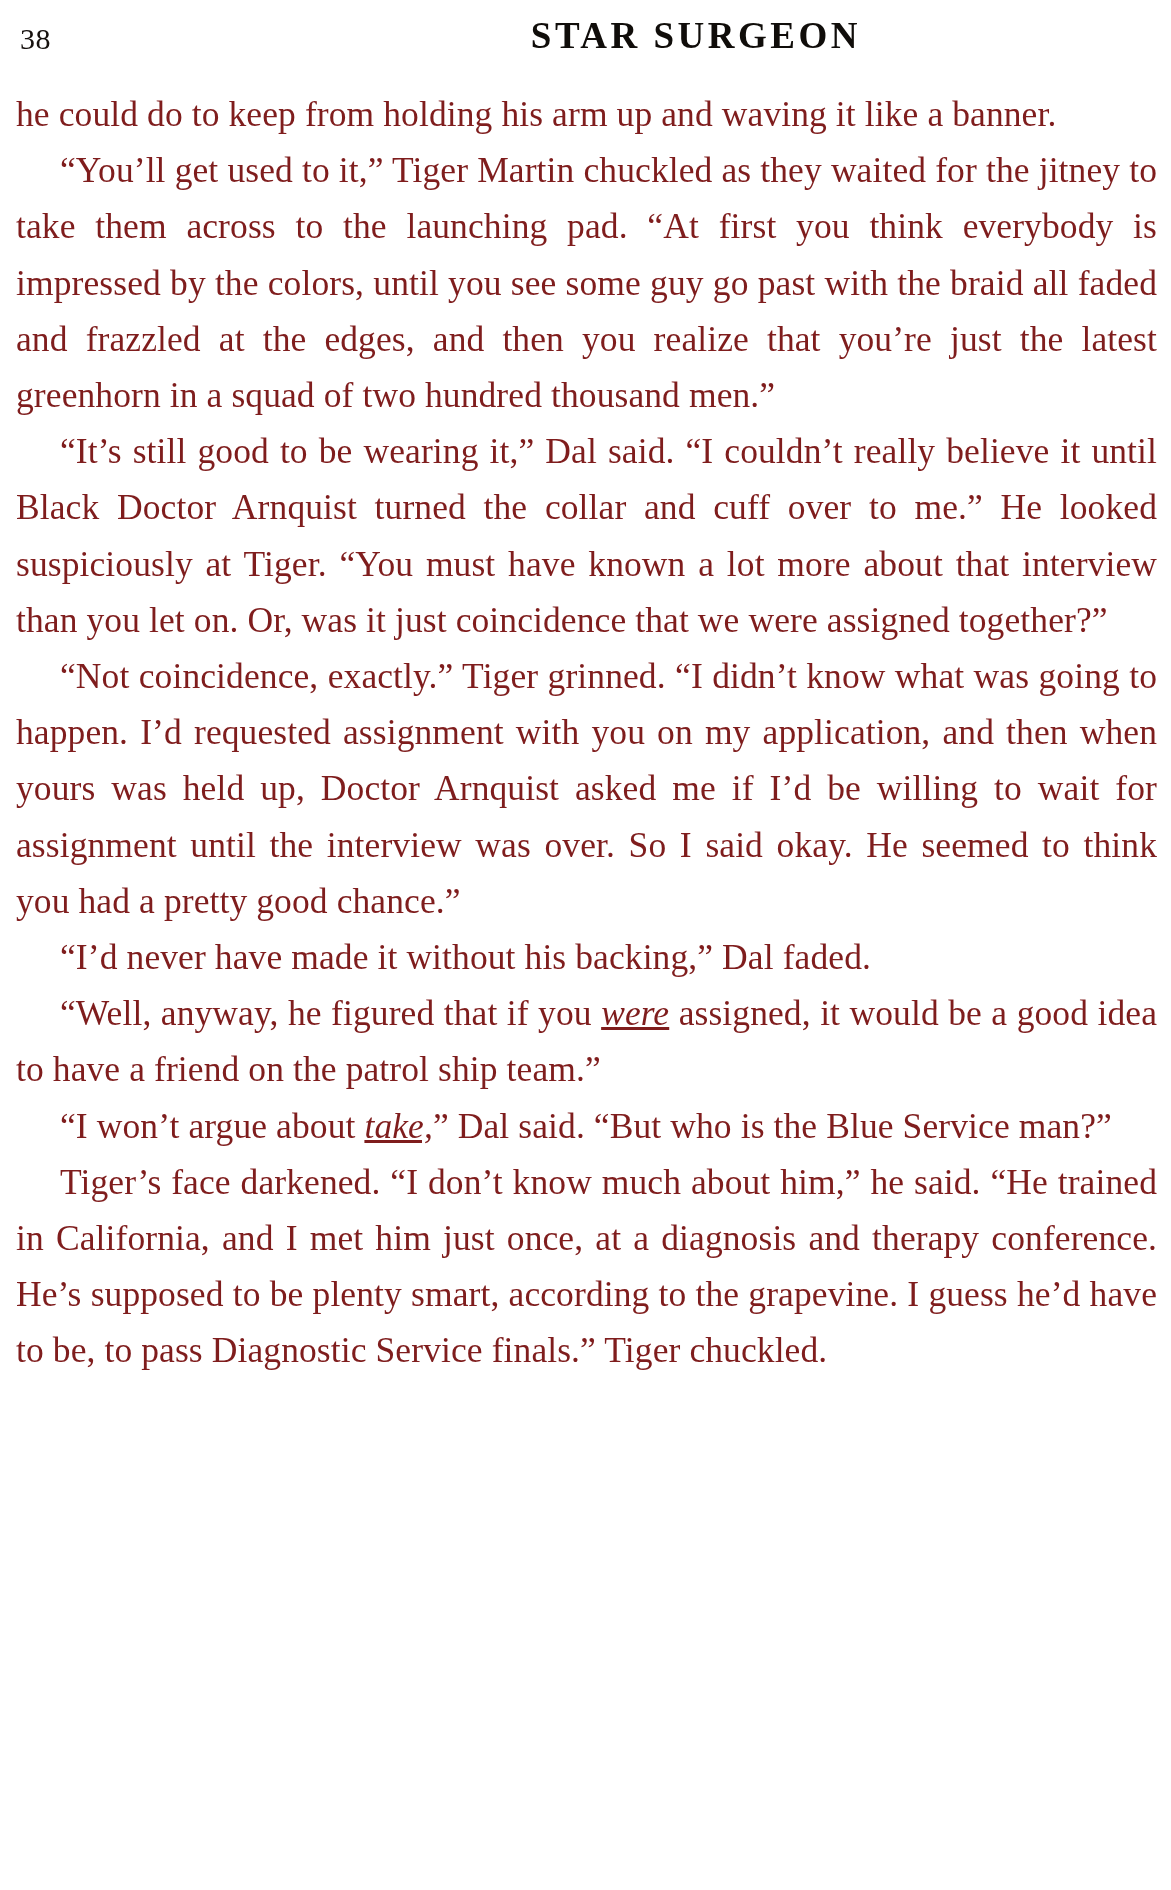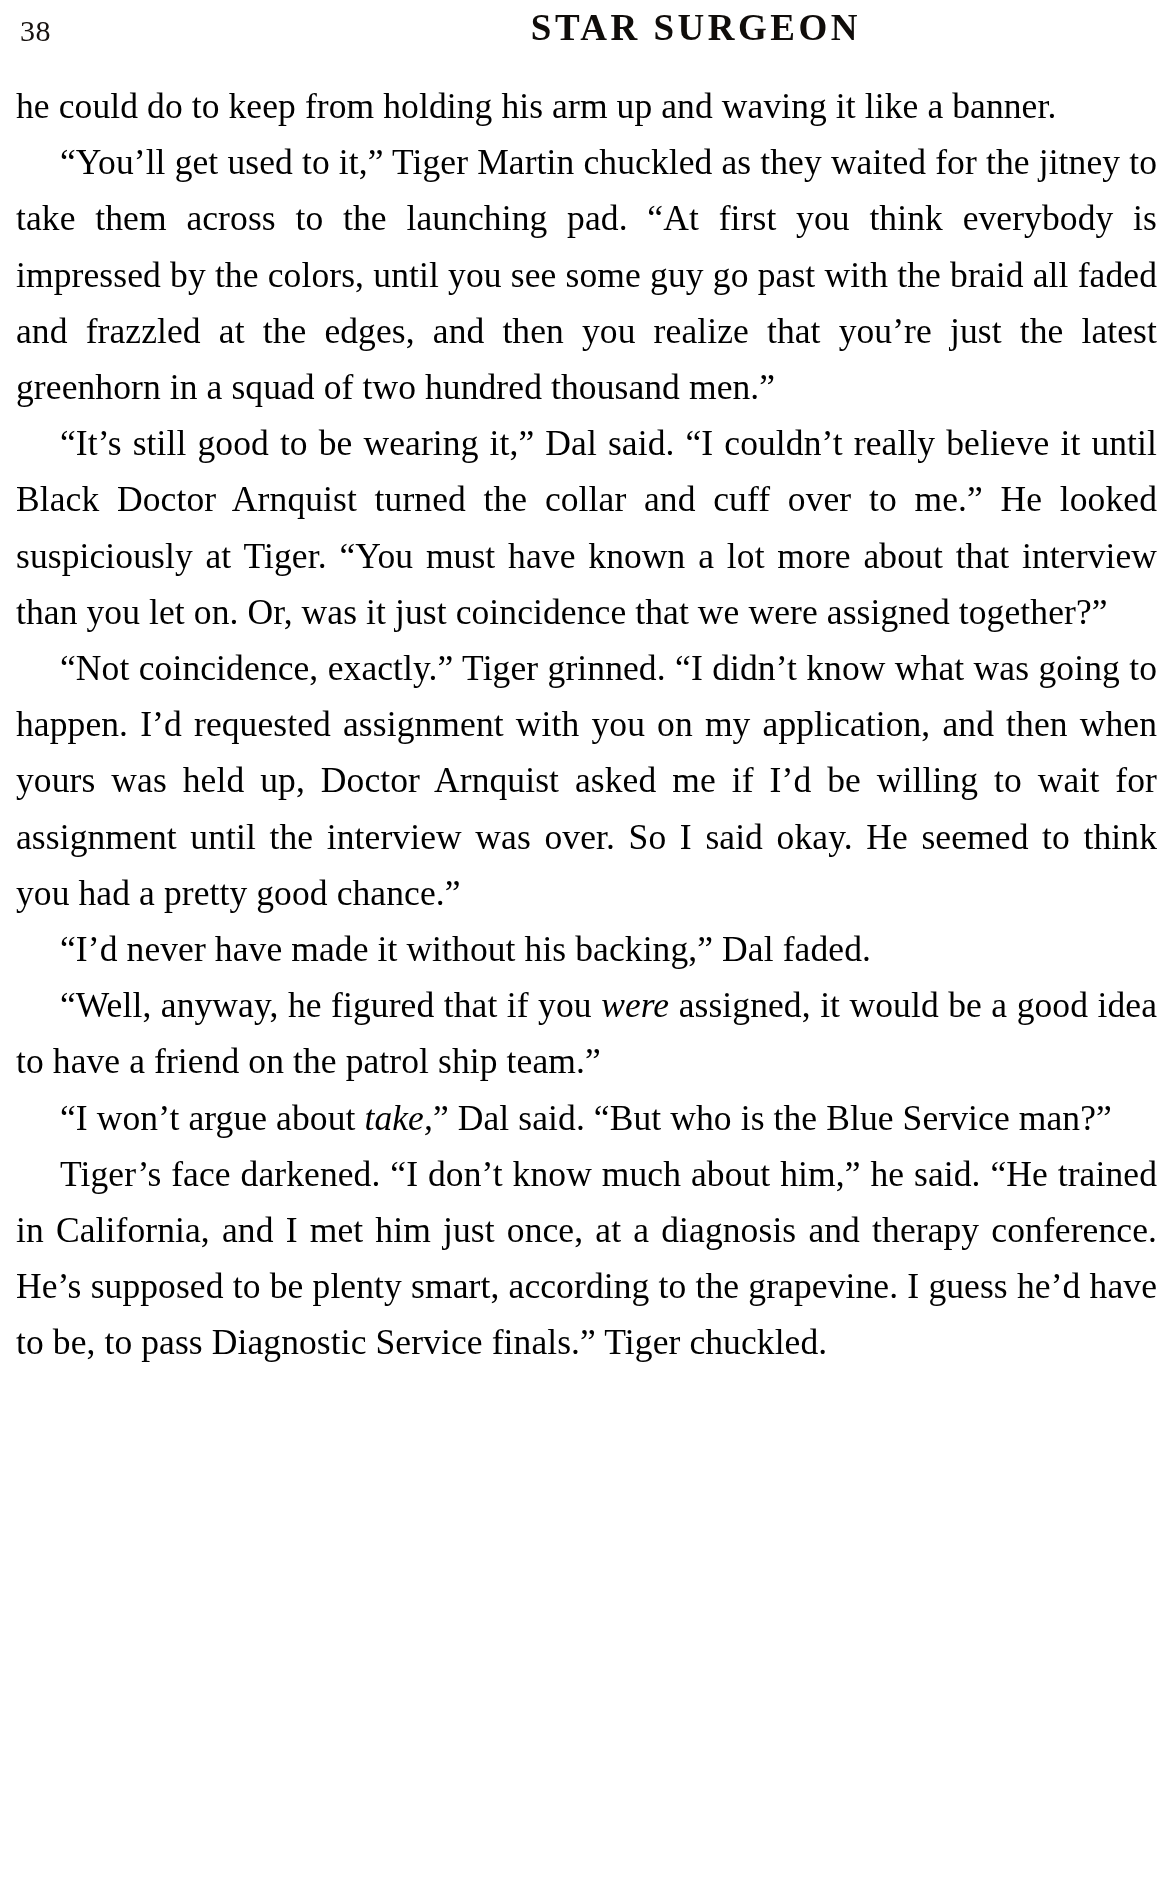--- a/index.html
+++ b/index.html
@@ -17,21 +17,21 @@
   .page {
     position: relative;
     width: 1171px;
     height: 1890px;
     box-sizing: border-box;
     padding: 0;
   }
   .running-head {
     position: relative;
     height: 78px;
-    margin: 0 0 0 0;
+    margin: 8px 0 0 0;
     padding: 10px 76px 0 18px;
     box-sizing: border-box;
   }
   .folio {
     position: absolute;
     left: 20px;
     top: 14px;
     font-size: 30px;
     letter-spacing: 0.5px;
     color: #17120f;
@@ -53,30 +53,30 @@
     padding: 0 14px 0 16px;
     box-sizing: border-box;
   }
   .body-text p {
     margin: 0;
     font-size: 35.5px;
     line-height: 56.2px;
     text-align: justify;
     text-justify: inter-word;
     letter-spacing: 0.1px;
-    color: #000000;
+    color: #7f1d1d;
     hyphens: none;
   }
   .body-text p.indent {
     text-indent: 44px;
   }
   .body-text p.noindent {
     text-indent: 0;
   }
-  em { font-style: italic; }
+  em { font-style: italic; text-decoration: underline; }
 </style>
 </head>
 <body>
 
 <div class="page">
 
   <div class="running-head">
     <span class="folio">38</span>
     <span class="book-title">STAR SURGEON</span>
   </div>

